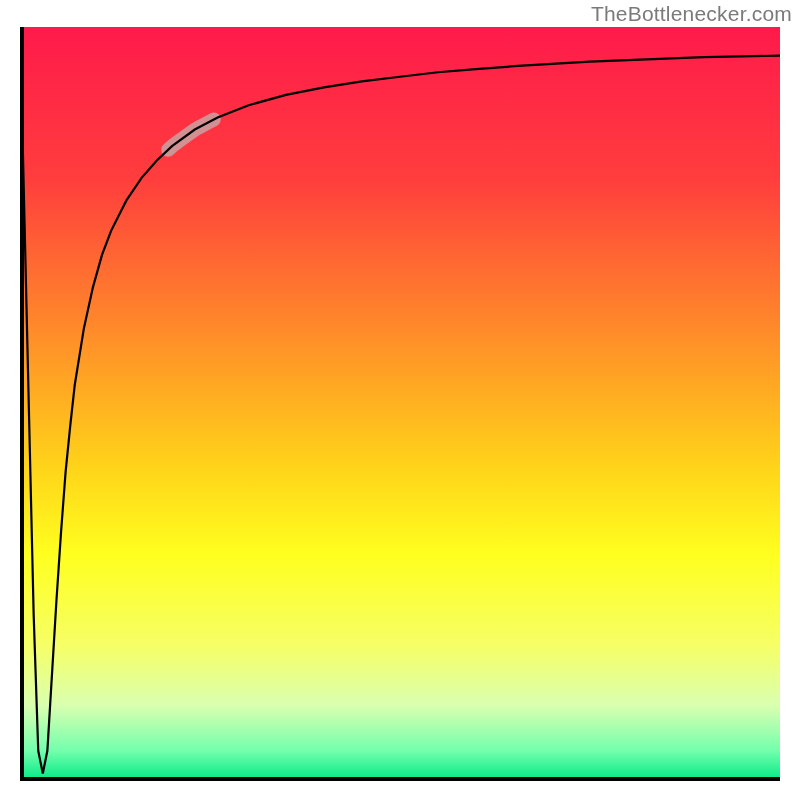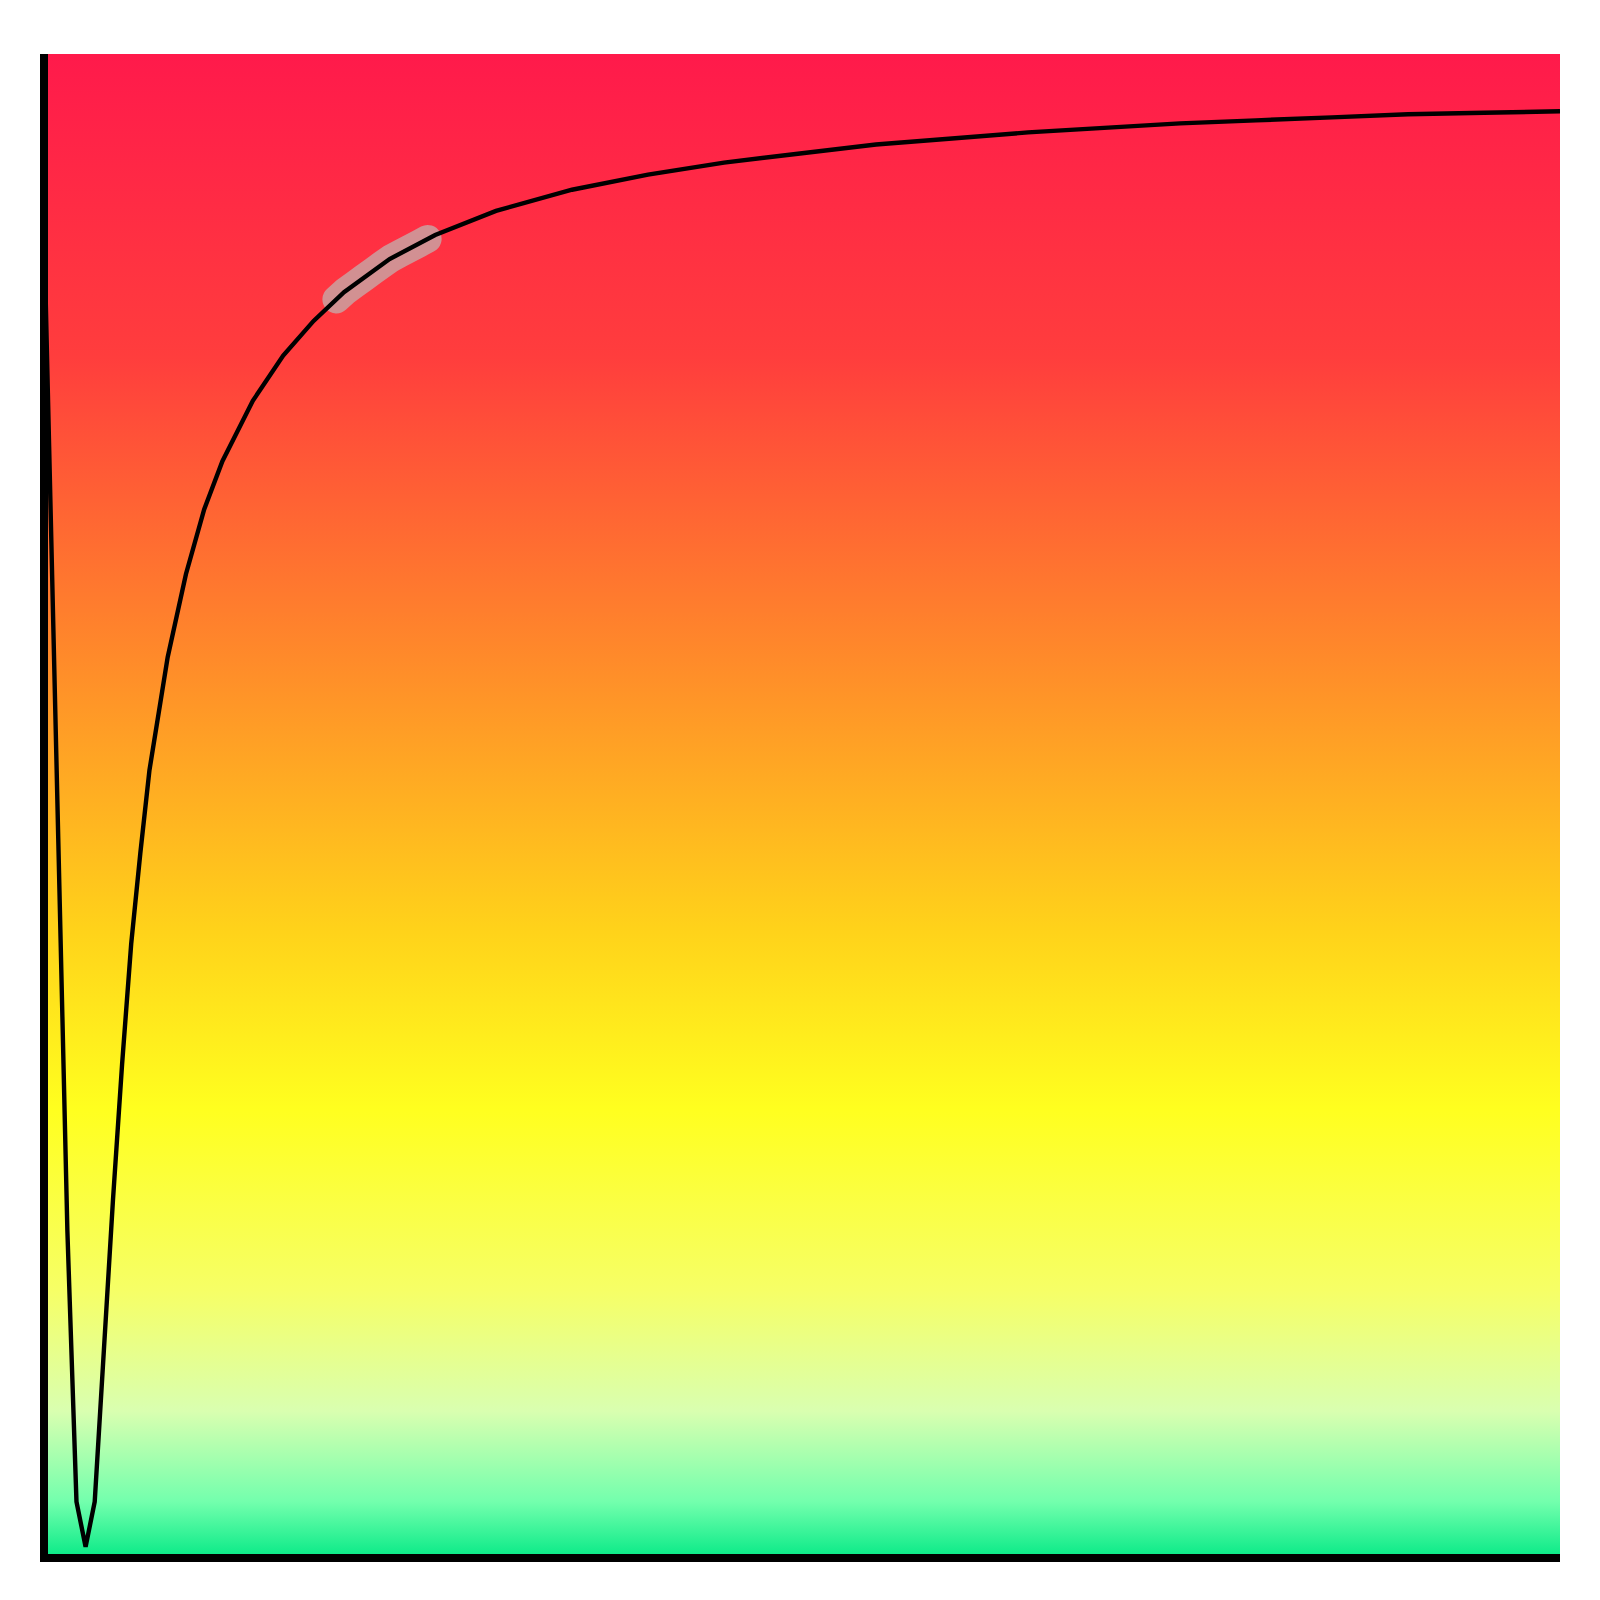--- a/index.html
+++ b/index.html
@@ -74,20 +74,21 @@
   .axis-line {
     stroke: #000;
     stroke-width: 8;
     fill: none;
   }
 </style>
 </head>
 <body>
 
 <div class="wrap">
+  <div class="attribution">TheBottlenecker.com</div>
 
   <div class="plot-frame">
     <div class="gradient-bg" id="gradient-bg" style="background: linear-gradient(rgb(255, 26, 75) 0%, rgb(255, 61, 61) 20%, rgb(255, 138, 42) 40%, rgb(255, 210, 26) 58%, rgb(255, 255, 31) 70%, rgb(246, 255, 102) 82%, rgb(217, 255, 176) 90%, rgb(115, 255, 173) 96%, rgb(0, 232, 132) 100%);"></div>
     <svg class="curve-canvas" viewBox="0 0 760 754" preserveAspectRatio="none">
       <path id="highlight-path" class="highlight-seg" d="M148.20 122.71 L152.76 118.58 L157.32 115.26 L161.88 111.94 L166.44 108.63 L171.00 105.31 L175.56 102.14 L180.12 99.73 L184.68 97.32 L189.24 94.90 L193.80 92.49"></path>
       <path id="curve-path" class="curve-line" d="M0.00 0.00 L4.56 196.04 L9.12 392.08 L13.68 588.12 L18.24 723.84 L22.80 746.46 L27.36 723.84 L31.92 648.44 L36.48 573.04 L41.04 505.18 L45.60 444.86 L50.16 399.62 L54.72 358.15 L63.84 301.60 L72.96 260.13 L82.08 227.71 L91.20 203.58 L106.40 173.42 L121.60 150.80 L136.80 133.46 L152.00 119.13 L174.80 102.54 L197.60 90.48 L228.00 78.42 L266.00 67.86 L304.00 60.32 L342.00 54.29 L380.00 49.76 L418.00 45.24 L456.00 42.22 L494.00 39.21 L532.00 36.95 L570.00 34.68 L608.00 33.18 L646.00 31.67 L684.00 30.16 L722.00 29.41 L760.00 28.65"></path>
       <g class="axes">
         <line id="axis-left" class="axis-line" x1="0" y1="0" x2="0" y2="754"></line>
         <line id="axis-bottom" class="axis-line" x1="0" y1="754" x2="760" y2="754"></line>
       </g>

